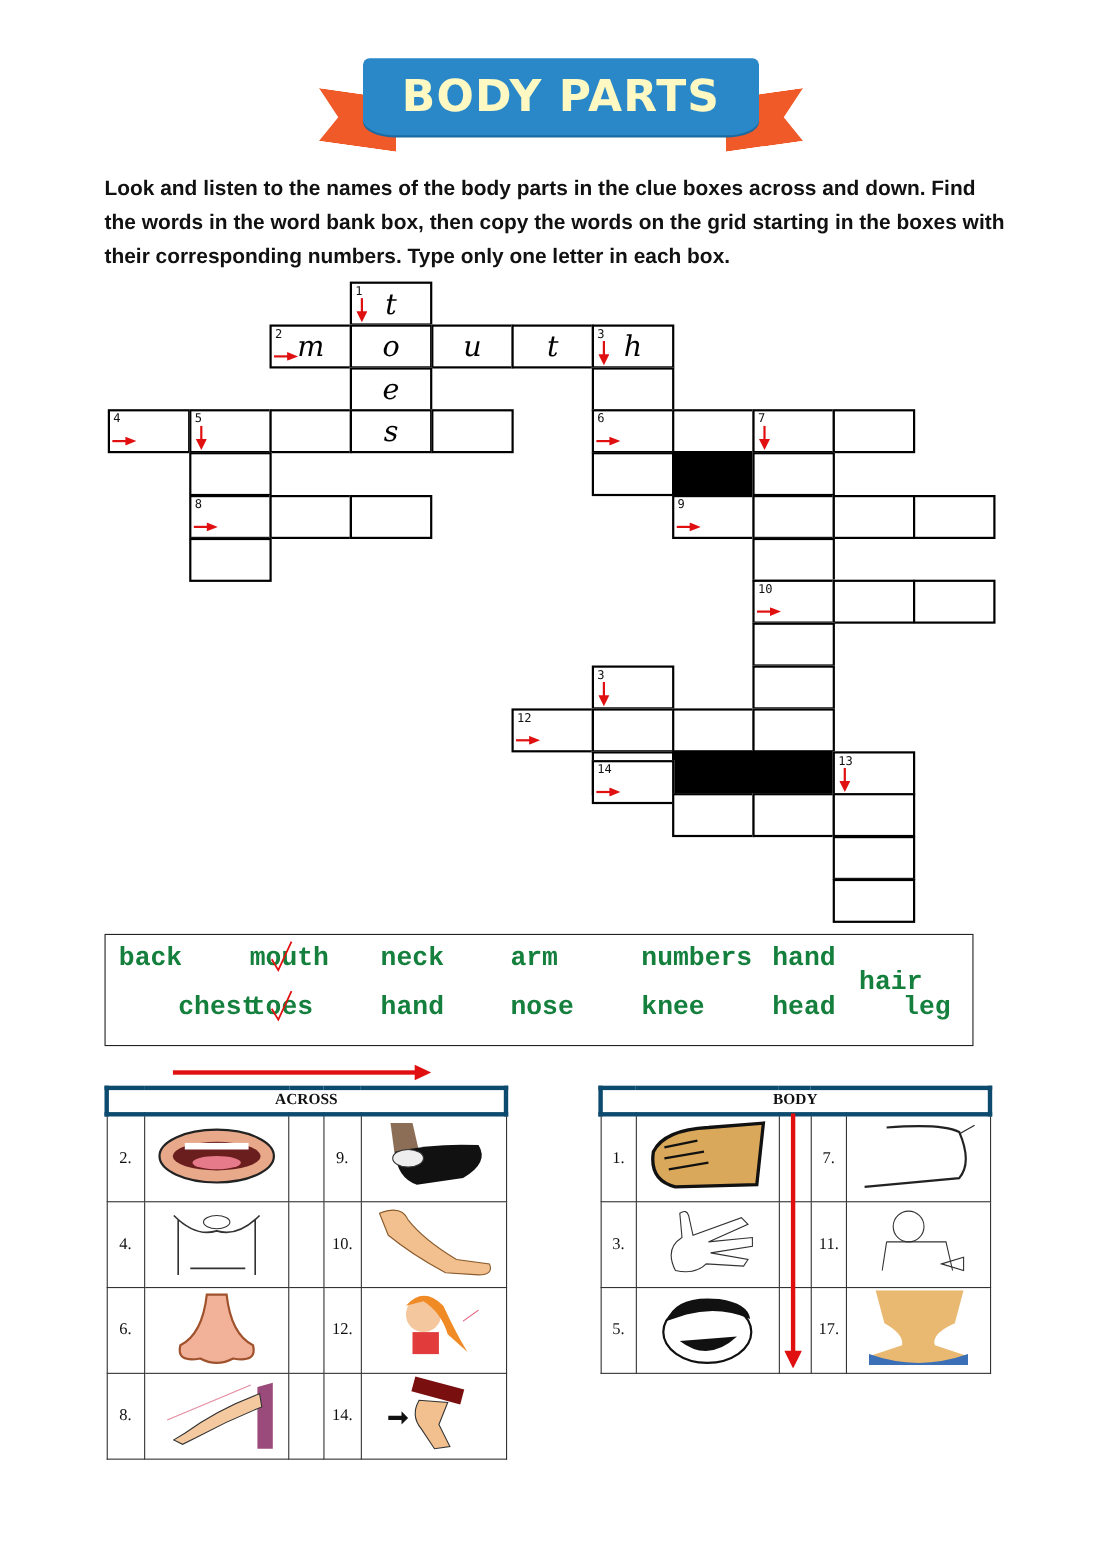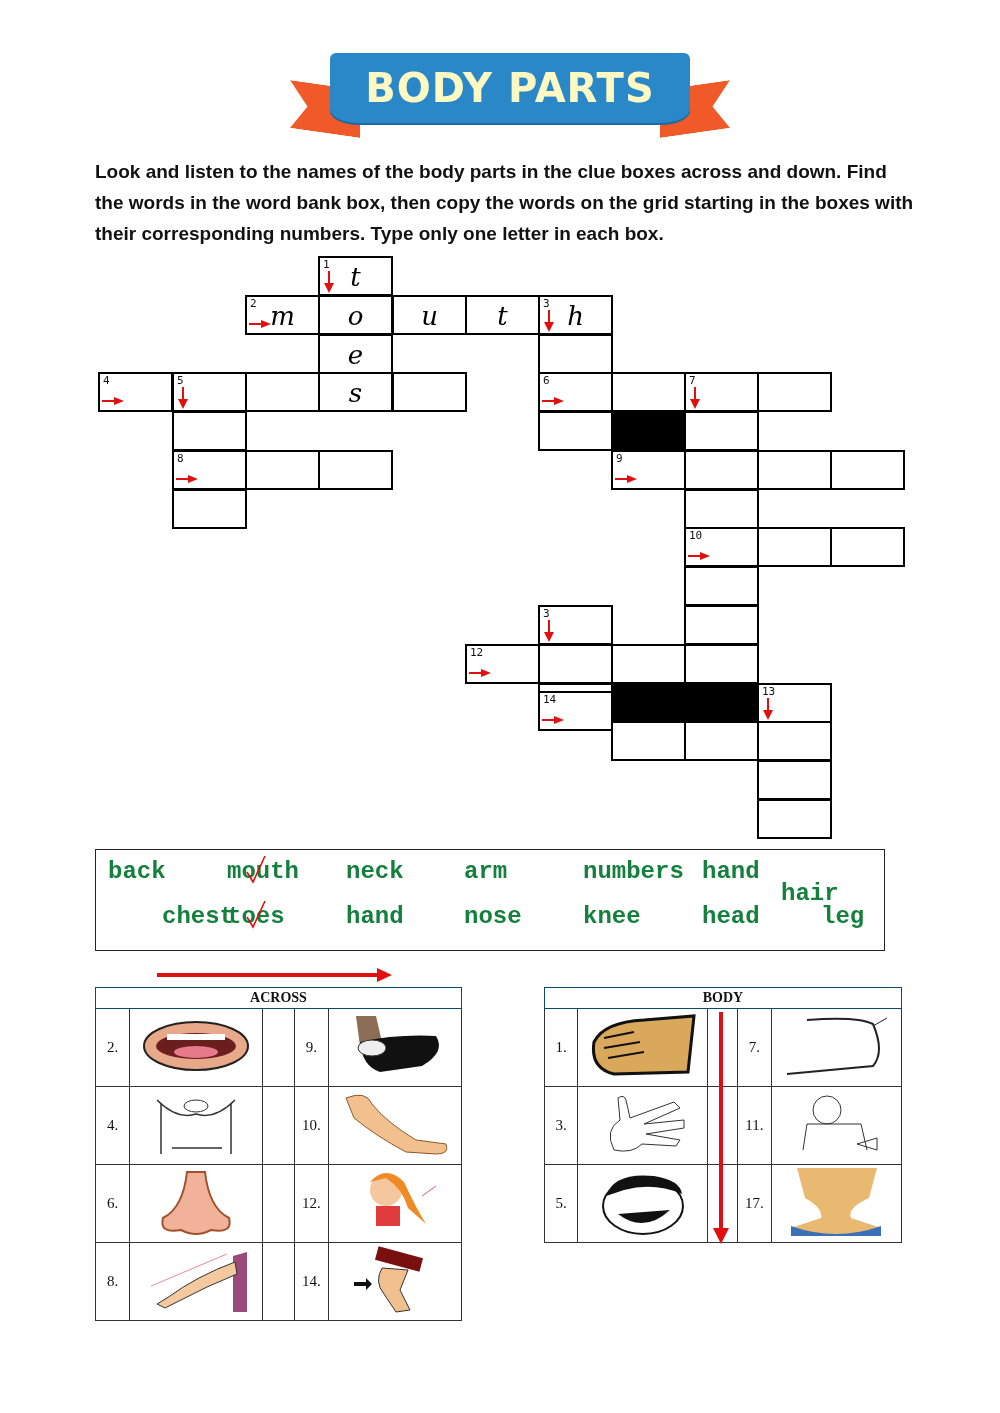--- a/index.html
+++ b/index.html
@@ -17,21 +17,21 @@
   .cell .num { position:absolute; left:3px; top:1px; font-family:"DejaVu Sans Mono", monospace; font-size:11px; line-height:12px; color:#111; }
   .cell .arr-r { position:absolute; left:2px; top:23px; width:22px; height:8px; }
   .cell .arr-d { position:absolute; left:4px; top:13px; width:10px; height:22px; }
   .cell .letter { position:absolute; left:0; right:0; top:0; bottom:0; text-align:center; font-family:"DejaVu Serif", serif; font-style:italic; font-size:26px; line-height:38px; color:#000; }
   .wordbank { position:absolute; left:95px; top:849px; width:790px; height:102px; box-sizing:border-box; border:1.5px solid #222; }
   .wordbank .w { position:absolute; font-family:Liberation Mono, monospace; font-weight:bold; font-size:24px; color:#15803d; }
   .wordbank .check { position:absolute; width:22px; height:30px; }
   .arrow-across { position:absolute; left:157px; top:968px; width:235px; height:14px; }
   .arrow-down { position:absolute; left:713px; top:1012px; width:16px; height:232px; }
   table.clues { position:absolute; border-collapse:collapse; font-family:"Liberation Serif", serif; }
-  table.clues th { font-size:14px; font-weight:bold; height:20px; border:1px solid #0c4a6e; padding:0; }
+  table.clues th { font-size:14px; font-weight:bold; height:20px; border:4px solid #0c4a6e; padding:0; }
   table.clues td { border:1px solid #333; height:77px; padding:0; }
   table.clues td.n { width:33px; text-align:center; font-size:15px; }
   table.clues td.img { width:130px; text-align:center; vertical-align:middle; }
   table.clues td.gap { width:30px; border-top:1px solid #333; border-bottom:1px solid #333; }
   .pic { display:inline-block; width:118px; height:68px; }
 </style>
 </head>
 <body>
 
 <div class="banner">

